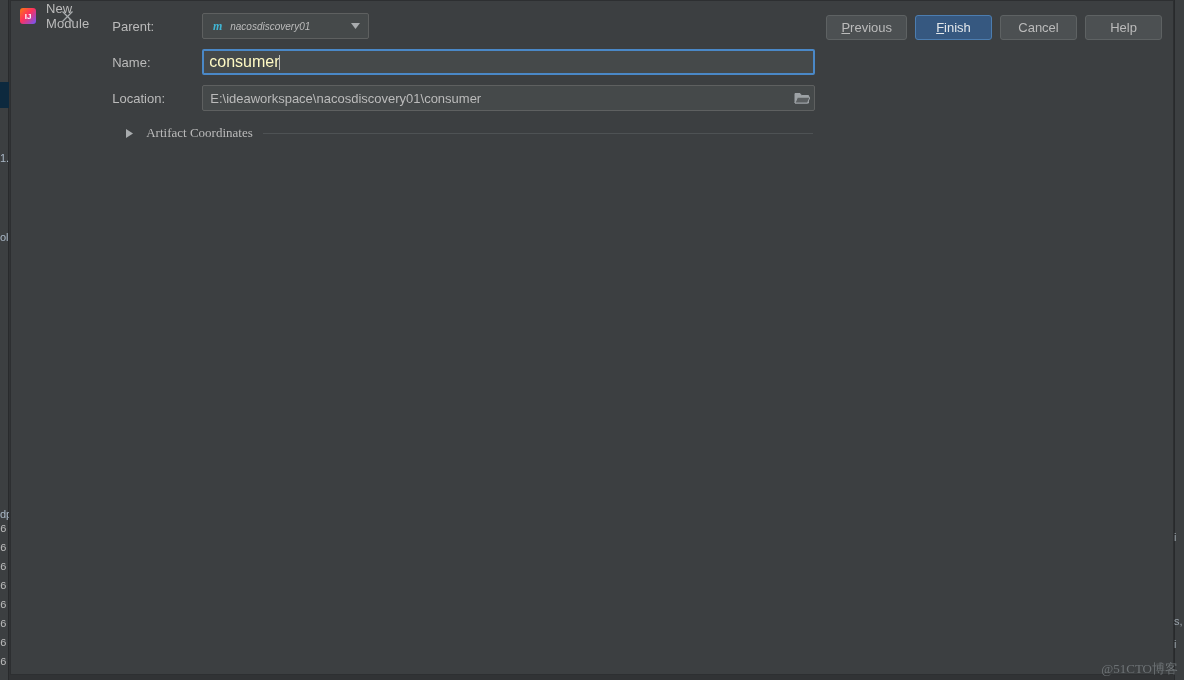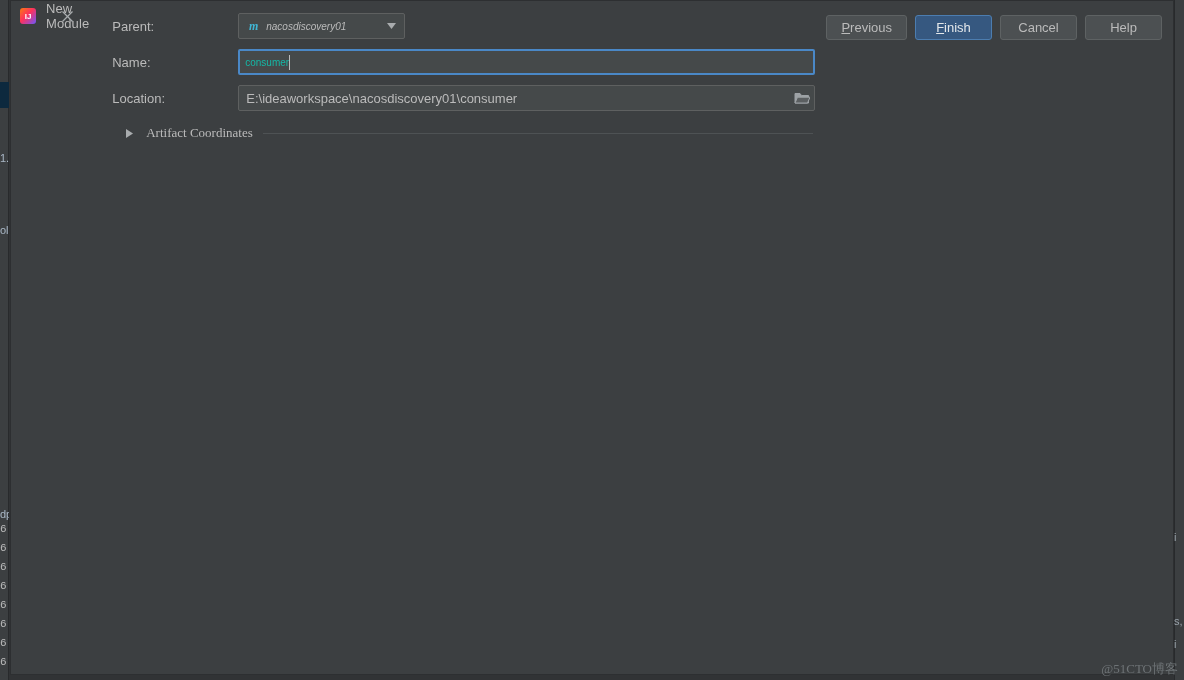--- a/index.html
+++ b/index.html
@@ -144,21 +144,20 @@
     flex: 1 1 auto;
     position: relative;
     padding: 12px 10px 0 10px;
   }
 
   .form-row {
     display: flex;
     align-items: center;
     height: 26px;
     margin-bottom: 10px;
-    gap: 36px;
   }
   .form-row .lbl {
     width: 103px;
     flex: 0 0 103px;
     font-size: 13px;
     color: #BBBBBB;
     padding-left: 13px;
   }
 
   
@@ -205,22 +204,22 @@
     height: 26px;
     border: 2px solid #4A88C7;
     border-radius: 2px;
     background: #45494A;
     display: flex;
     align-items: center;
     padding: 0 5px;
     margin-right: 1px;
   }
   .input-focus-wrap .val {
-    font-size: 10px;
-    color: #14b8a6;
+    font-size: 16px;
+    color: #fef9c3;
     white-space: nowrap;
   }
   .caret {
     display: inline-block;
     width: 1px;
     height: 15px;
     background: #BBBBBB;
     vertical-align: -3px;
     margin-left: 0px;
   }
@@ -330,21 +329,21 @@
 </style>
 </head>
 <body>
 
 <div id="screen">
 
   <div class="ide-backdrop">
     <div class="ide-left-strip">
       <div class="ide-left-sel"></div>
       <div class="ide-left-tool" style="top:152px;">1.</div>
-      <div class="ide-left-tool" style="top:224px;">ol</div>
+      <div class="ide-left-tool" style="top:231px;">ol</div>
       <div class="ide-left-tool" style="top:508px;">dp</div>
       <div class="ide-left-console">6<br>6<br>6<br>6<br>6<br>6<br>6<br>6</div>
     </div>
     <div class="ide-right-strip">
       <div class="ide-right-txt" style="top:531px;">i</div>
       <div class="ide-right-txt" style="top:615px;">s,</div>
       <div class="ide-right-txt" style="top:638px;">i</div>
     </div>
   </div>
 

